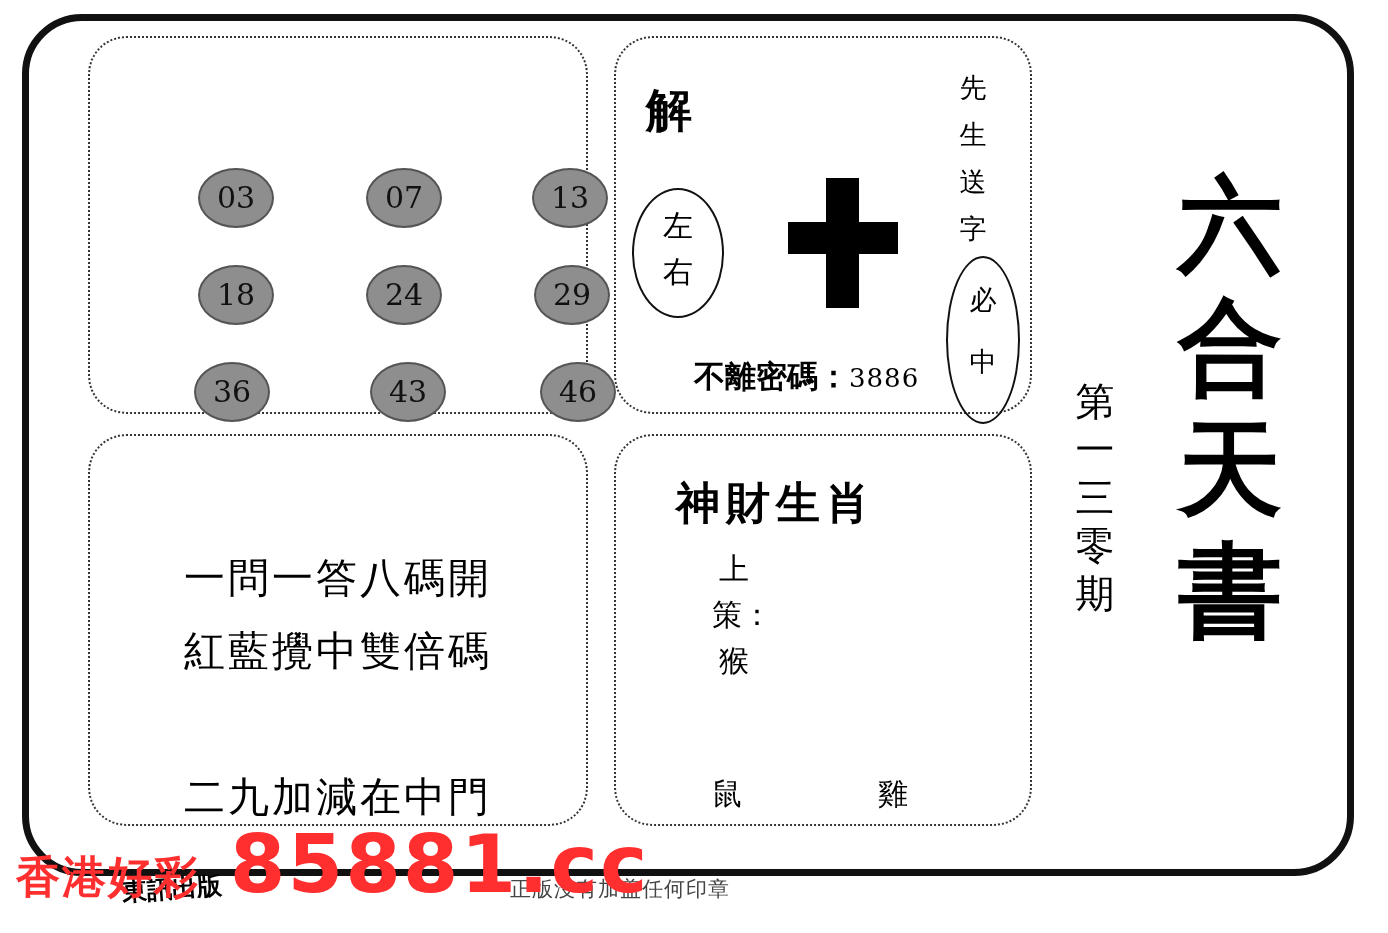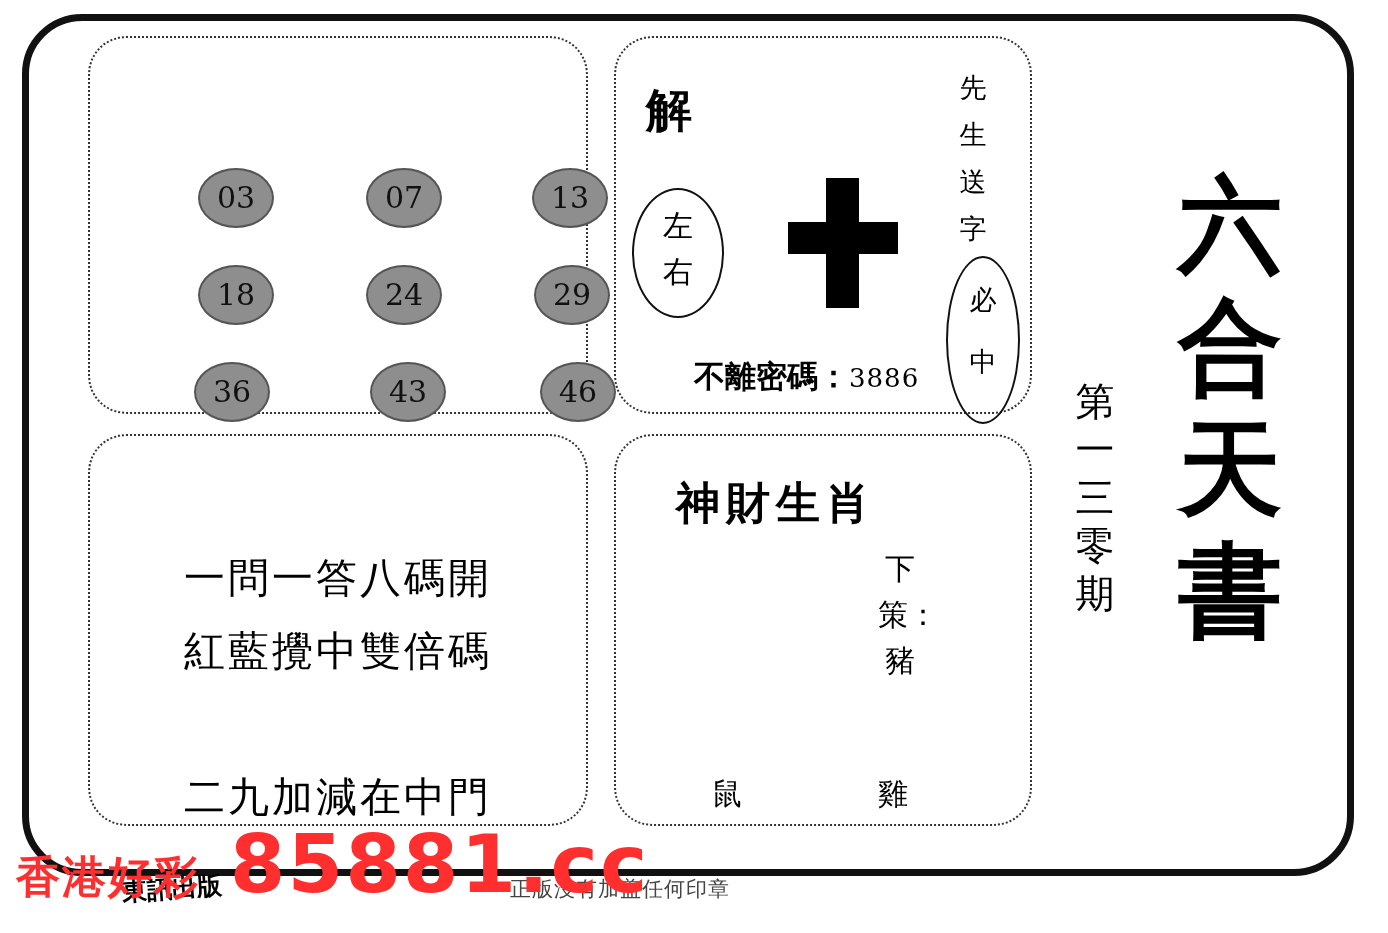--- a/index.html
+++ b/index.html
@@ -357,21 +357,21 @@
 </div>
 
 <div class="panel" id="panel-temashi">
   <div class="poem-line l1">紅藍攪中雙倍碼</div>
   <div class="poem-line l0">一問一答八碼開</div>
   <div class="poem-line l3">二九加減在中門</div>
 </div>
 
 <div class="panel" id="panel-shengxiao">
   <div class="sx-title">神財生肖</div>
-  <div class="sx-col" id="sx-col-lower">下策：豬</div>
+  <div class="sx-col" id="sx-col-upper">上策：猴</div>
   <div class="sx-extra" id="sx-extra-upper">鼠</div>
   <div class="sx-extra" id="sx-extra-lower">雞</div>
 </div>
 
 <div class="right-title">六合天書</div>
 <div class="right-issue">第一三零期</div>
 
 <div class="publisher">東訊出版</div>
 <div class="stamp-note">正版沒有加盖任何印章</div>
 

